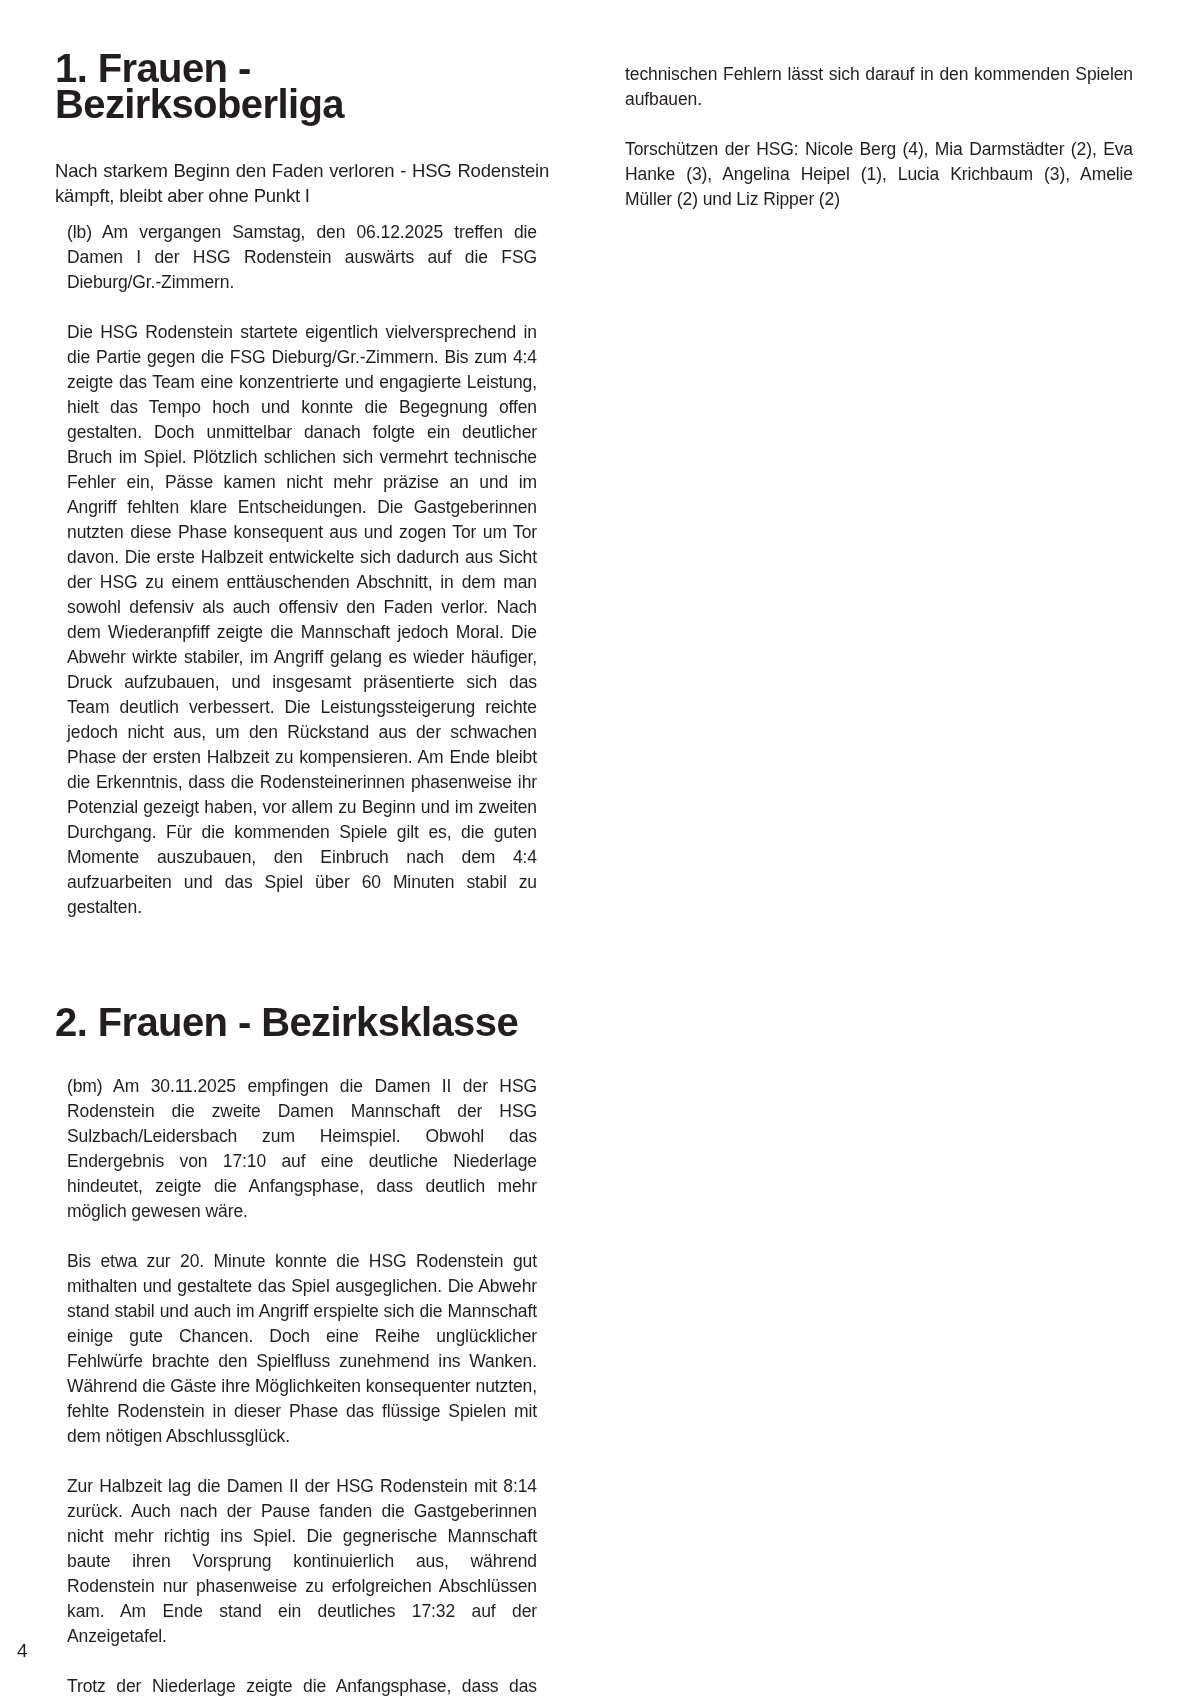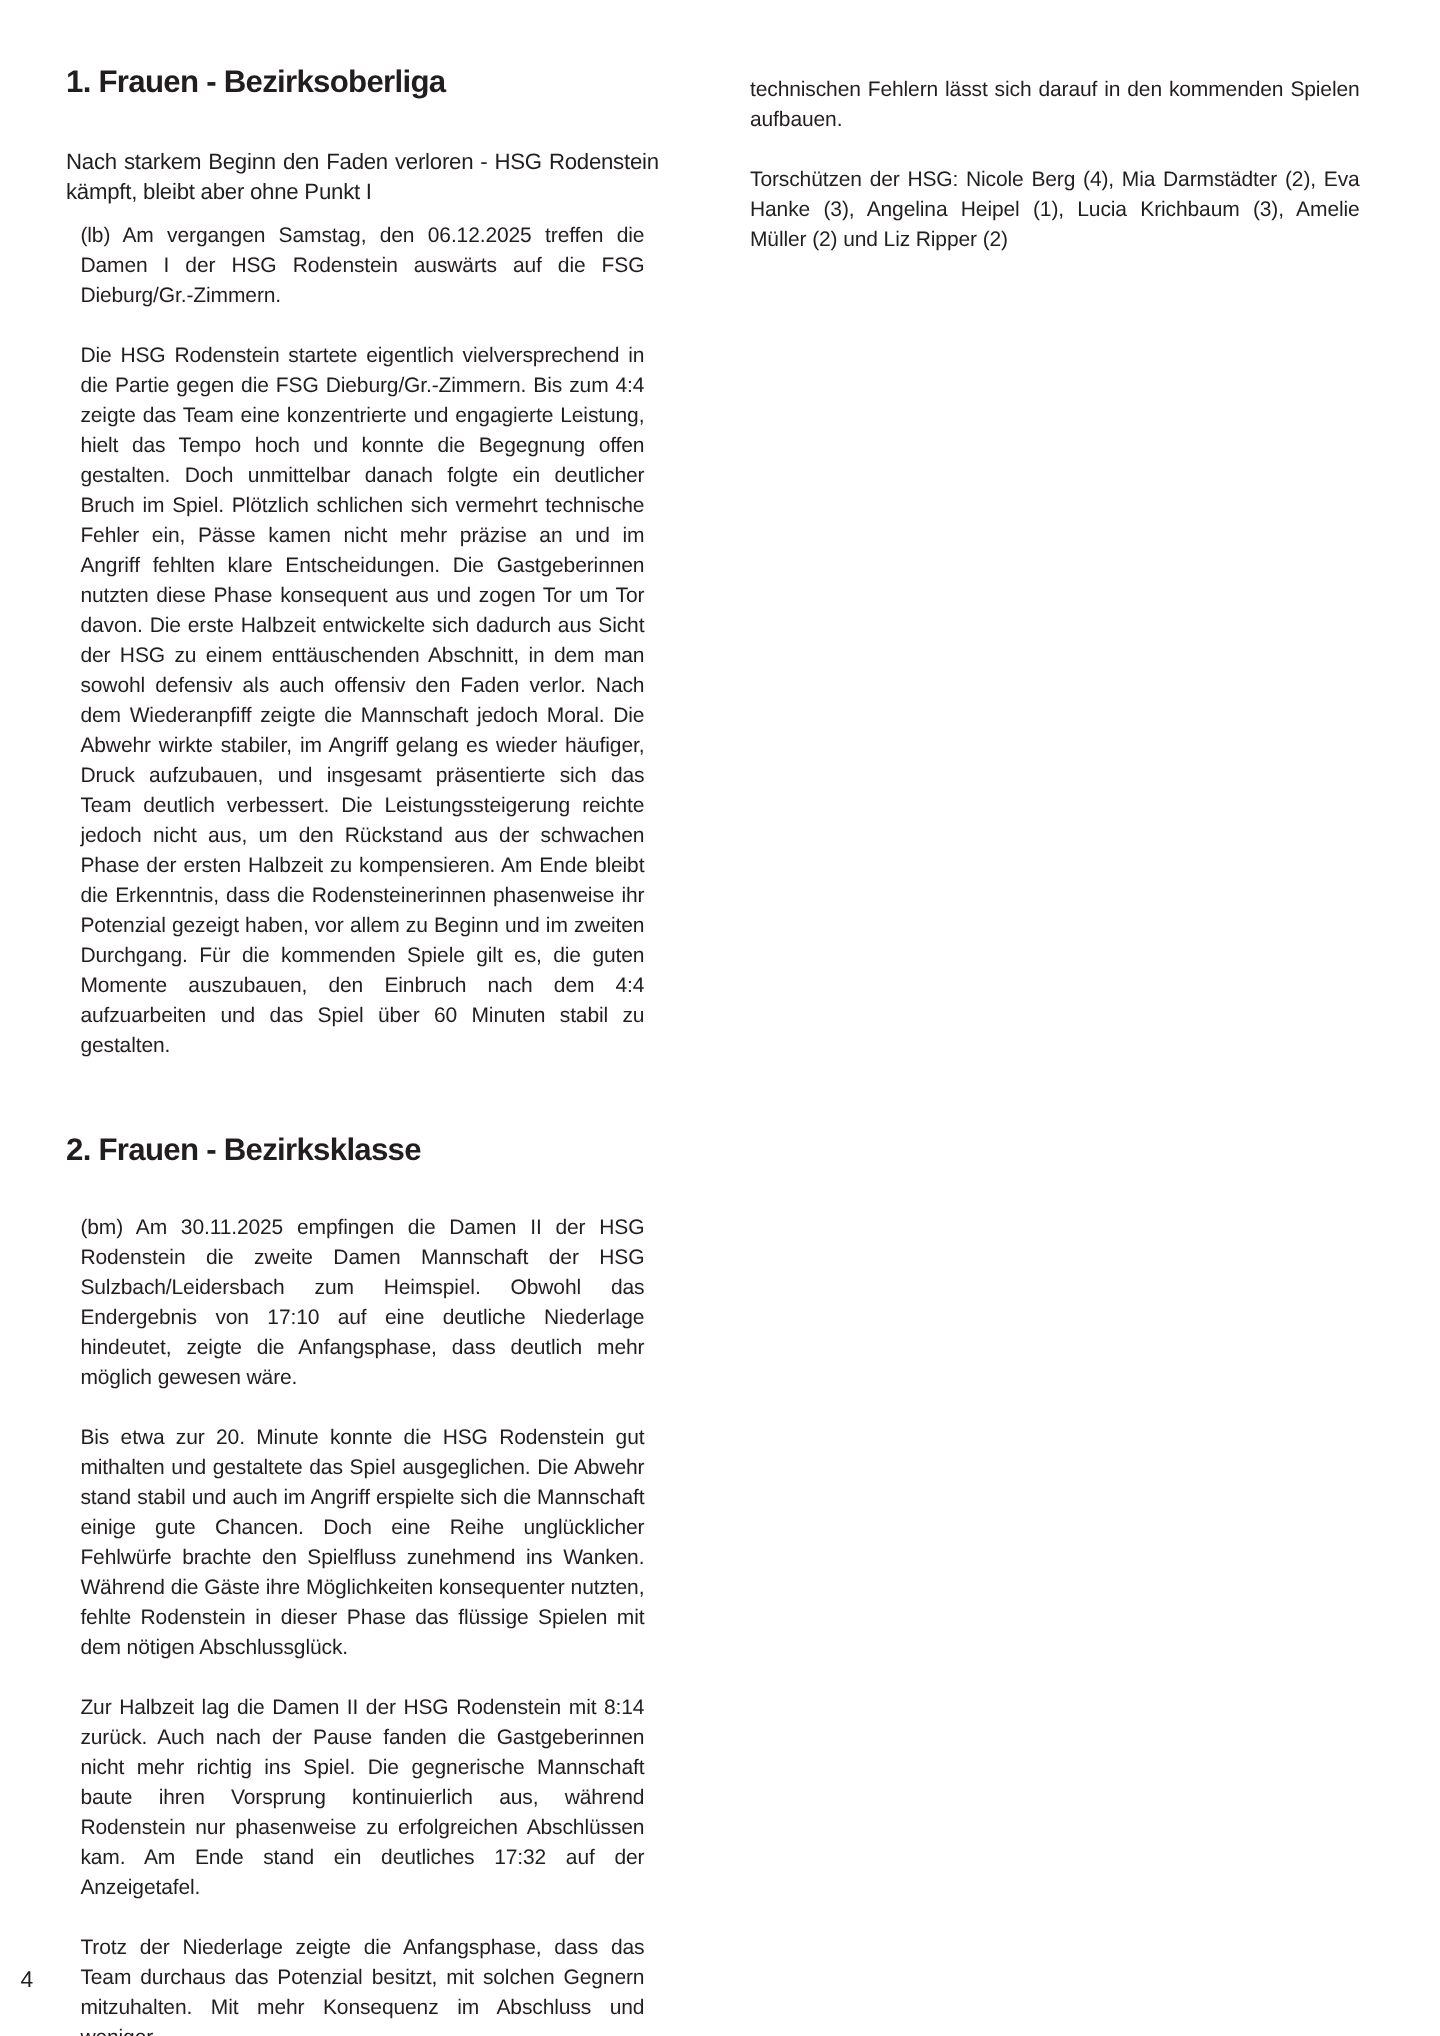--- a/index.html
+++ b/index.html
@@ -21,28 +21,28 @@
     left: 55px;
     top: 50px;
     width: 1090px;
     display: flex;
     gap: 64px;
   }
   .col-left  { width: 494px; flex: 0 0 auto; }
   .col-right { width: 532px; flex: 0 0 auto; }
 
   .section-heading {
-    font-size: 26px;
+    font-size: 40px;
     font-weight: bold;
     letter-spacing: -0.6px;
     line-height: 36px;
     margin: 0 0 36px 0;
   }
   .section-heading.second {
-    margin-top: 56px;
+    margin-top: 84px;
     margin-bottom: 34px;
   }
   .subhead {
     font-size: 18.5px;
     font-weight: normal;
     line-height: 25px;
     letter-spacing: -0.2px;
     text-align: justify;
     margin: 0;
   }

